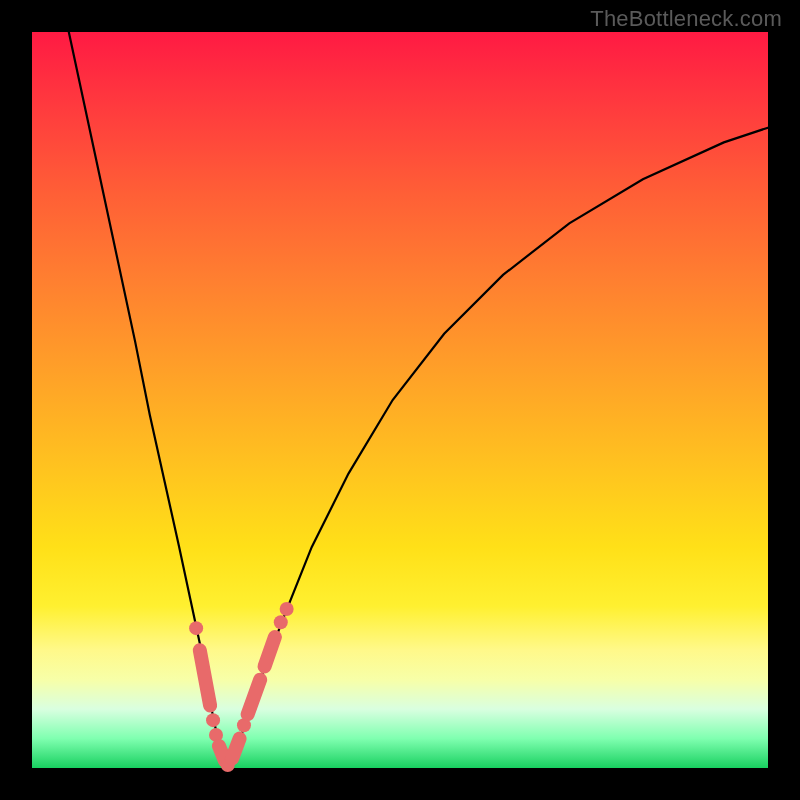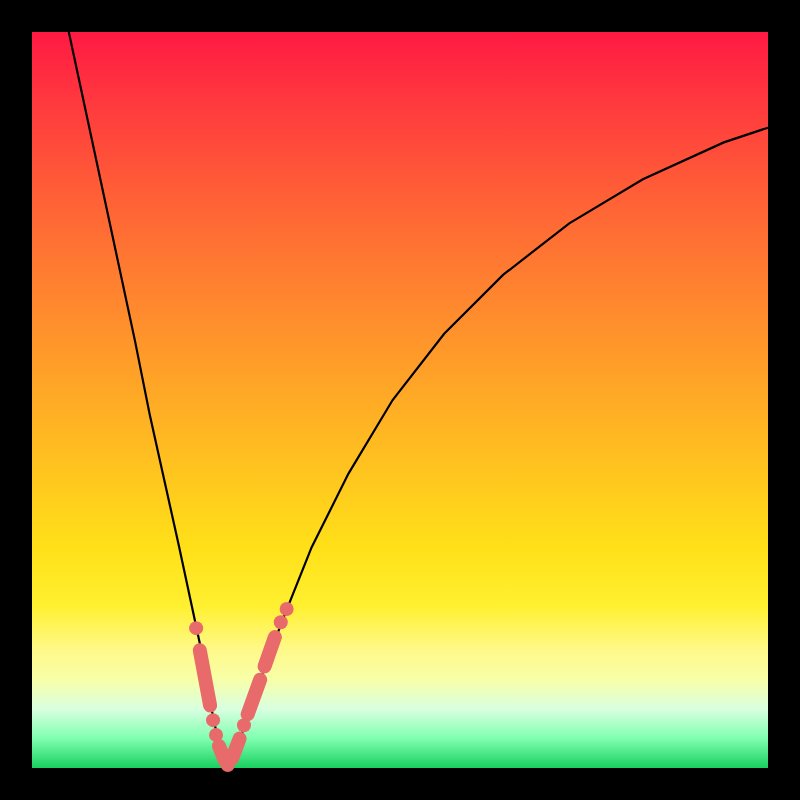--- a/index.html
+++ b/index.html
@@ -68,20 +68,21 @@
   .segment {
     stroke: #e86a6a;
     stroke-width: 14;
     stroke-linecap: round;
   }
 </style>
 </head>
 <body>
 
 <div class="stage">
+  <div class="watermark">TheBottleneck.com</div>
   <div class="plot">
     <svg class="curves" viewBox="0 0 736 736">
       <g id="curve-group">
           <path d="M36.80 0.00 L58.88 103.04 L80.96 206.08 L103.04 309.12 L117.76 382.72 L132.48 448.96 L147.20 515.20 L158.24 566.72 L169.28 618.24 L176.64 662.40 L182.53 691.84 L187.68 713.92 L191.36 727.17 L195.04 733.79" class="curve"></path>
           <path d="M195.04 733.79 L202.40 721.28 L213.44 691.84 L228.16 647.68 L250.24 588.80 L279.68 515.20 L316.48 441.60 L360.64 368.00 L412.16 301.76 L471.04 242.88 L537.28 191.36 L610.88 147.20 L691.84 110.40 L736.00 95.68" class="curve"></path>
         </g>
       <g id="marker-group">
           <circle cx="164.13" cy="596.16" r="7" class="marker"></circle>
           <line x1="167.81" y1="618.24" x2="178.11" y2="673.44" class="segment"></line>
           <circle cx="181.06" cy="688.16" r="7" class="marker"></circle>

